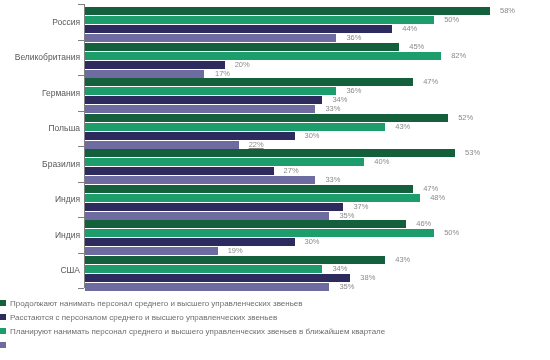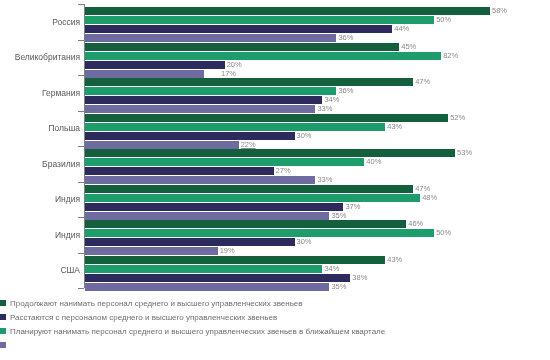--- a/index.html
+++ b/index.html
@@ -37,21 +37,21 @@
   }
   .s0{background:#14603c;}
   .s1{background:#1d9c6c;}
   .s2{background:#2d2a5e;}
   .s3{background:#6d6b9f;}
   .val{
     position:absolute;top:-1px;
     font-size:7.5px;color:#8a8a8a;
     white-space:nowrap;
     line-height:9px;
-    padding-left:2px;
+    padding-left:10px;
   }
 
   
   .legend{
     position:absolute;left:0;top:296px;width:542px;
   }
   .legend-item{
     display:flex;align-items:center;
     height:14px;
   }
@@ -134,21 +134,21 @@
           <div class="bar-row">
             <div class="bar s1" style="width: 356.15px; background: rgb(29, 156, 108);"></div>
             <div class="val" style="left: 356.15px;">82%</div>
           </div>
           <div class="bar-row">
             <div class="bar s2" style="width: 139.667px; background: rgb(45, 42, 94);"></div>
             <div class="val" style="left: 139.667px;">20%</div>
           </div>
           <div class="bar-row">
             <div class="bar s3" style="width: 118.717px; background: rgb(109, 107, 159);"></div>
-            <div class="val" style="left: 134px;">17%</div>
+            <div class="val" style="left: 120px;">17%</div>
           </div>
         </div>
         <div class="group" style="top: 78px; width: 465px;">
           <div class="bar-row">
             <div class="bar s0" style="width: 328.217px; background: rgb(20, 96, 60);"></div>
             <div class="val" style="left: 328.217px;">47%</div>
           </div>
           <div class="bar-row">
             <div class="bar s1" style="width: 251.4px; background: rgb(29, 156, 108);"></div>
             <div class="val" style="left: 251.4px;">36%</div>

